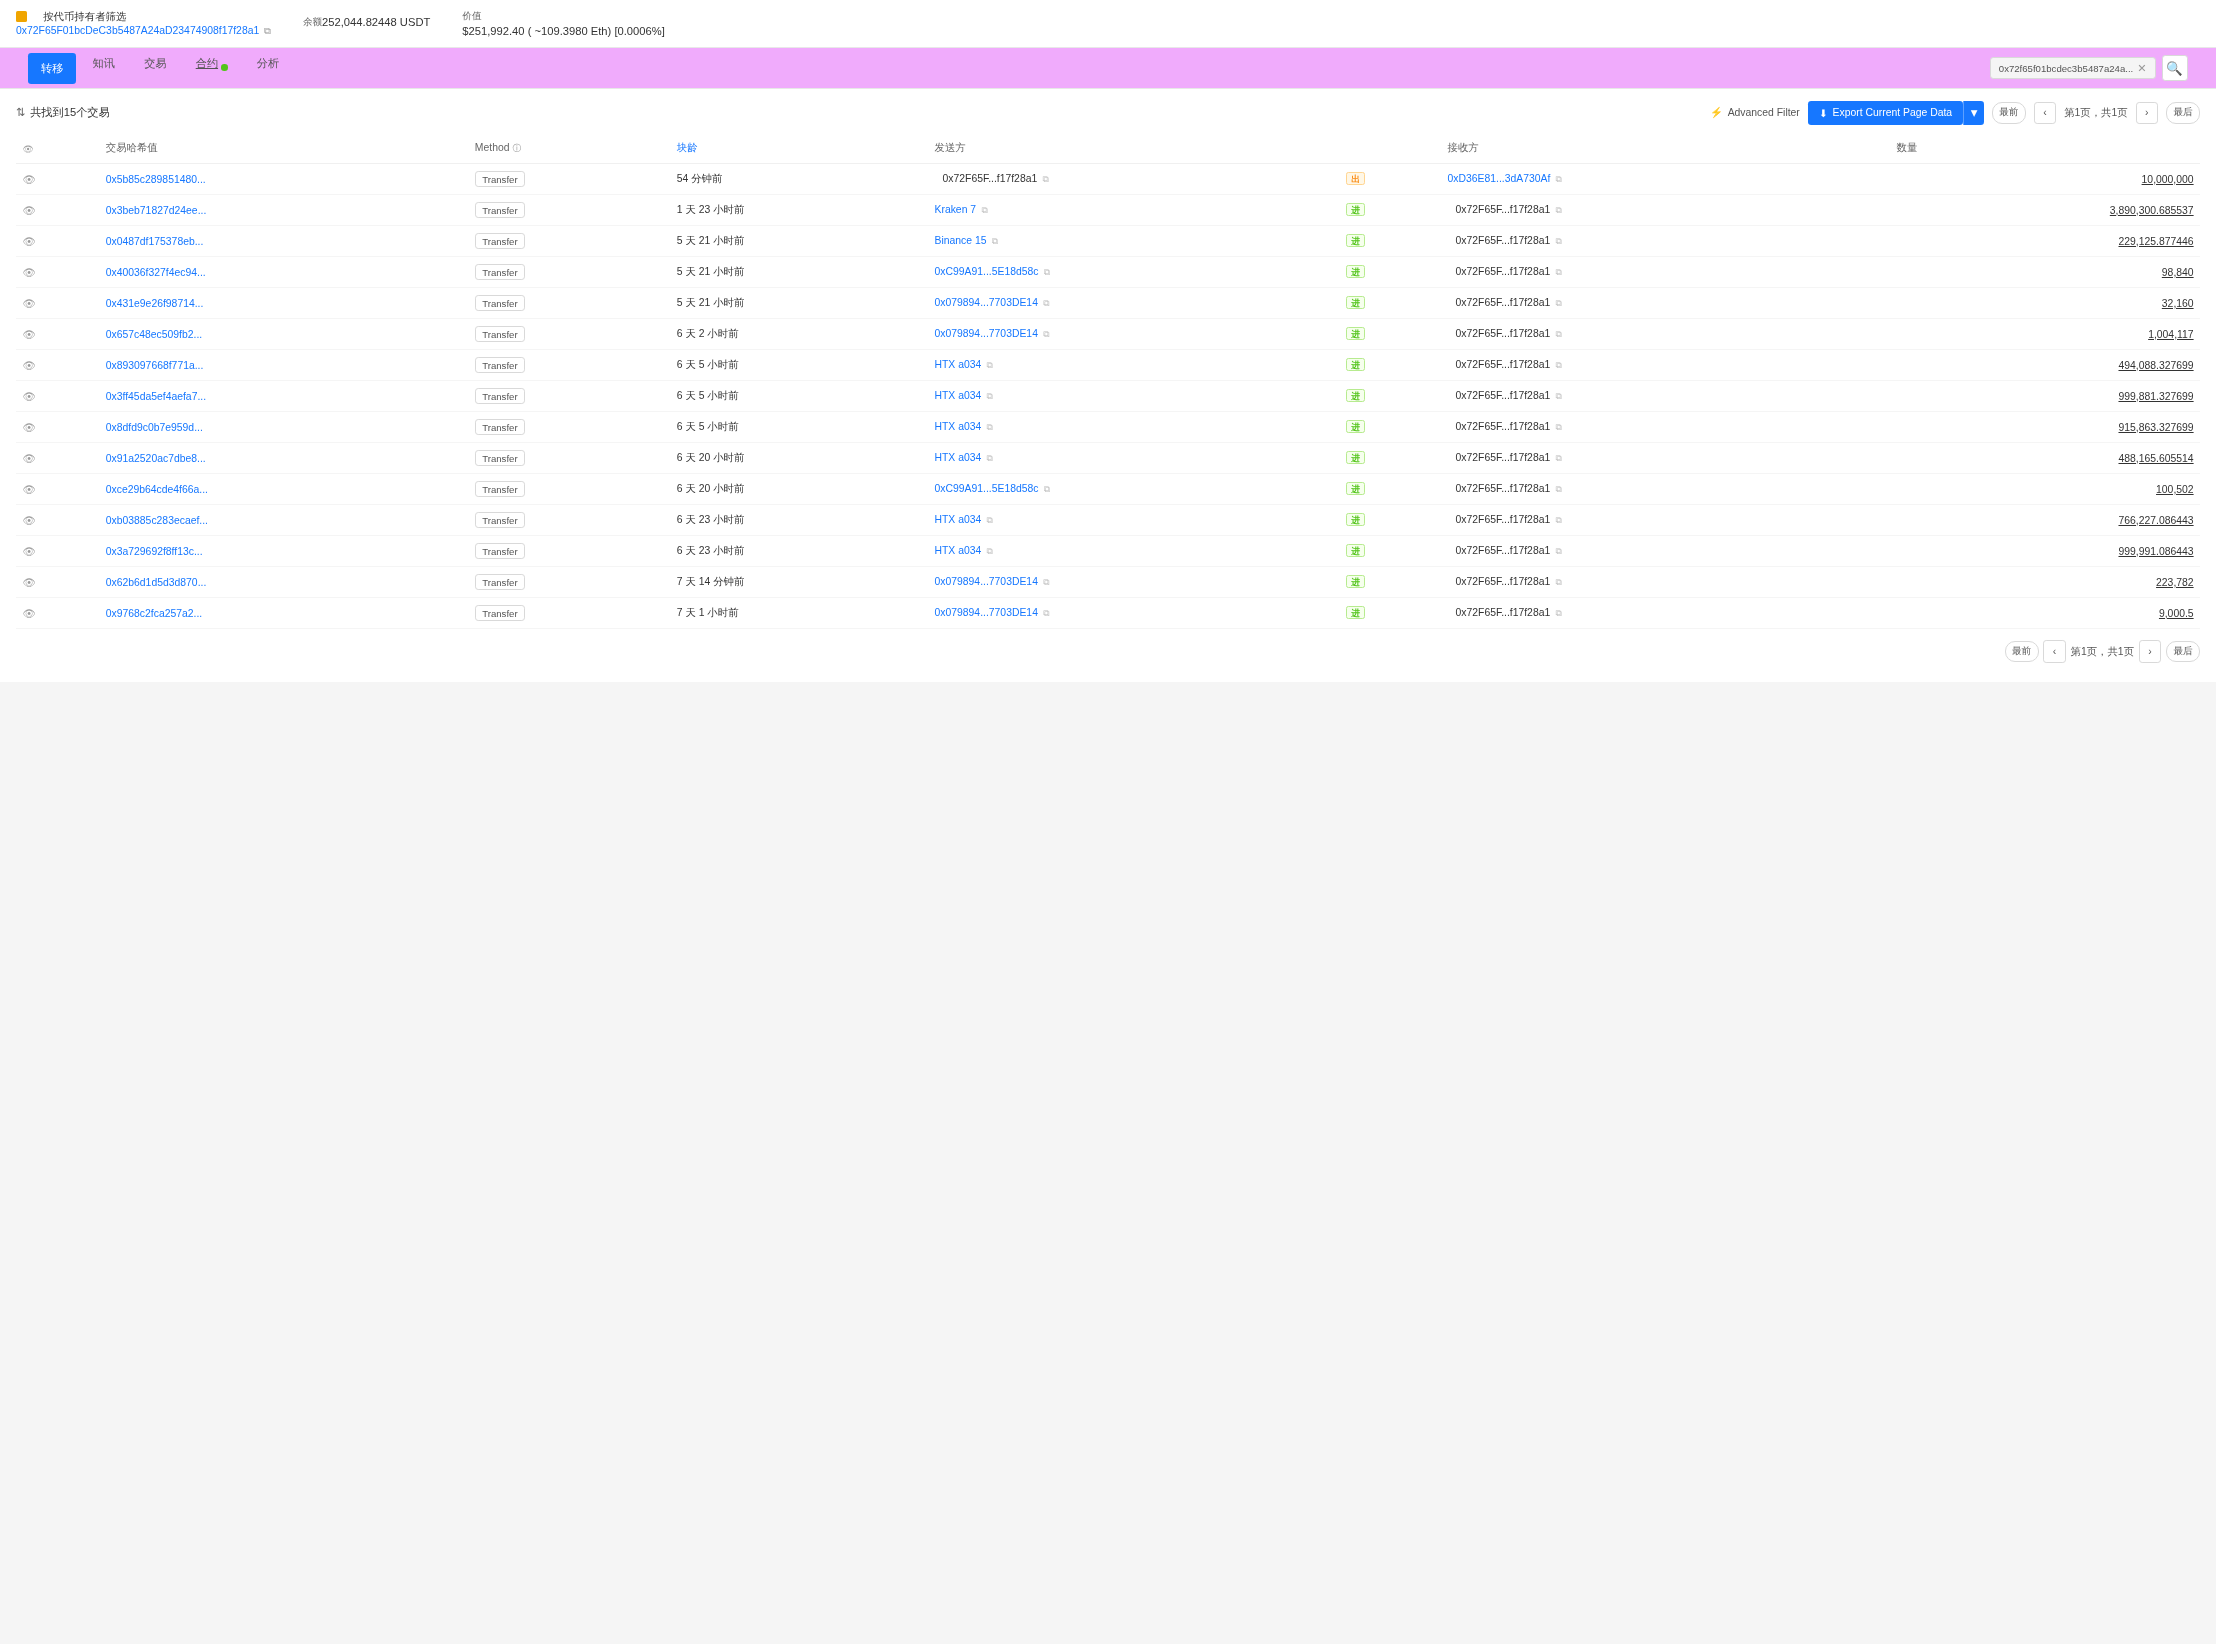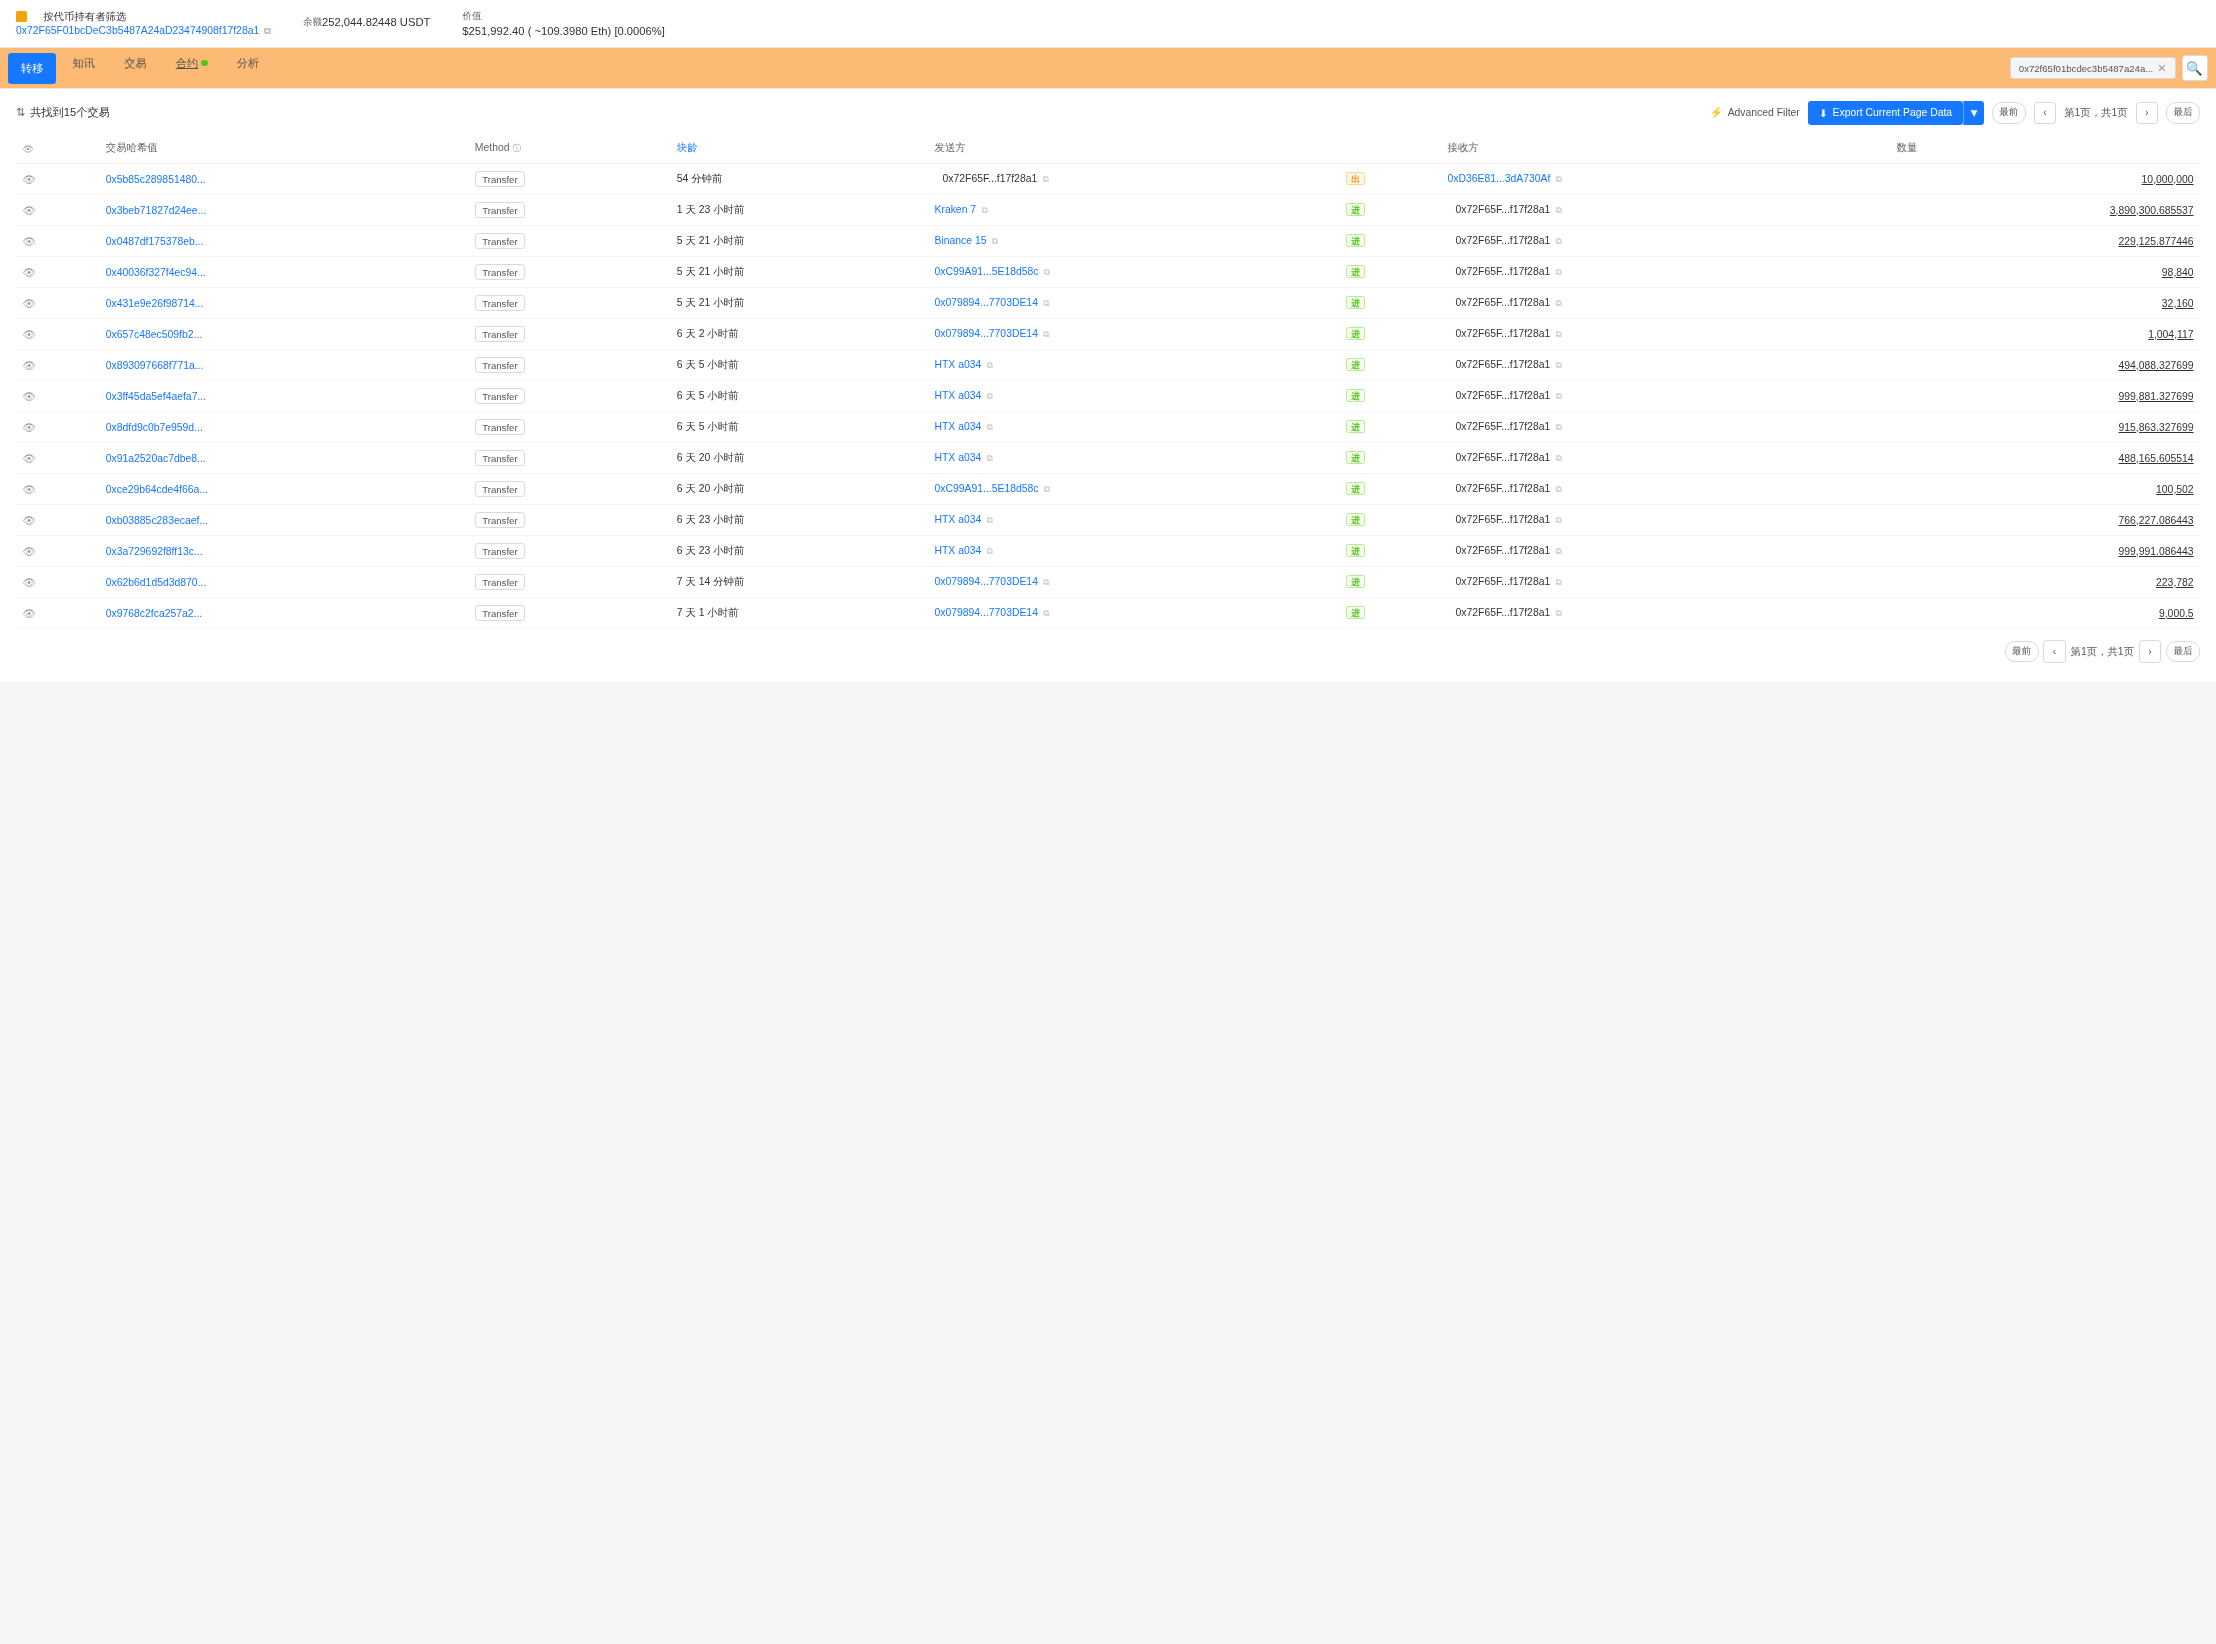--- a/index.html
+++ b/index.html
@@ -9,25 +9,25 @@
     .filter-label { display: flex; align-items: center; gap: 16px; font-size: 10.4px; color: #333; font-weight: 500; font-family: Liberation Mono, monospace; }
     .filter-label .icon-square { width: 11.2px; height: 11.2px; background: #f0a500; border-radius: 1.6px; display: inline-block; }
     .address-row { display: flex; align-items: flex-start; gap: 4.8px; margin-top: 1.6px; }
     .address-link { color: #1677ff; font-size: 10.4px; text-decoration: none; }
     .copy-icon { color: #999; cursor: pointer; font-size: 9.6px; }
     .balance-section { display: flex; flex-direction: row; }
     .balance-label { font-size: 9.6px; color: #666; margin-bottom: 1.6px; }
     .balance-value { font-size: 11.2px; color: #333; font-weight: 500; }
     .value-section { display: flex; flex-direction: column; }
     
-    .tabs-bar { background: #fdba74; border-bottom: 0.8px solid #e8e8e8; padding: 0 8px; display: flex; align-items: center; justify-content: space-between; }
+    .tabs-bar { background: #f0abfc; border-bottom: 0.8px solid #e8e8e8; padding: 0 28px; display: flex; align-items: center; justify-content: space-between; }
     .tabs { display: flex; gap: 3.2px; }
     .tab { padding: 8px 13px; cursor: pointer; border-bottom: 1.6px solid transparent; font-size: 11.2px; color: #555; }
     .tab.active { color: #fff; background: #1677ff; border-radius: 3.2px; margin: 4.8px 0; border-bottom: none; }
-    .tab-badge { display: inline-flex; align-items: center; gap: 3.2px; text-decoration: underline; }
+    .tab-badge { display: inline-flex; align-items: flex-end; gap: 3.2px; text-decoration: underline; }
     .green-dot { width: 6.4px; height: 6.4px; background: #52c41a; border-radius: 50%; display: inline-block; }
     .search-area { display: flex; align-items: center; gap: 6.4px; padding: 4.8px 0; }
     .address-tag { background: #f5f5f5; border: 0.8px solid #d9d9d9; border-radius: 3.2px; padding: 3.2px 8px; font-size: 9.6px; color: #555; display: flex; align-items: center; gap: 4px; }
     .close-btn { cursor: pointer; color: #999; font-size: 11.2px; }
     .search-btn { width: 26px; height: 26px; border: 0.8px solid #d9d9d9; border-radius: 3.2px; background: #fff; cursor: pointer; display: flex; align-items: center; justify-content: center; color: #666; }
     
     .main-content { background: #fff; margin: 0; padding: 0 16px 16px; }
     
     .toolbar { display: flex; align-items: center; justify-content: space-between; padding: 11.2px 0 8px; }
     .result-count { display: flex; align-items: center; gap: 4.8px; font-size: 11.2px; color: #333; }

